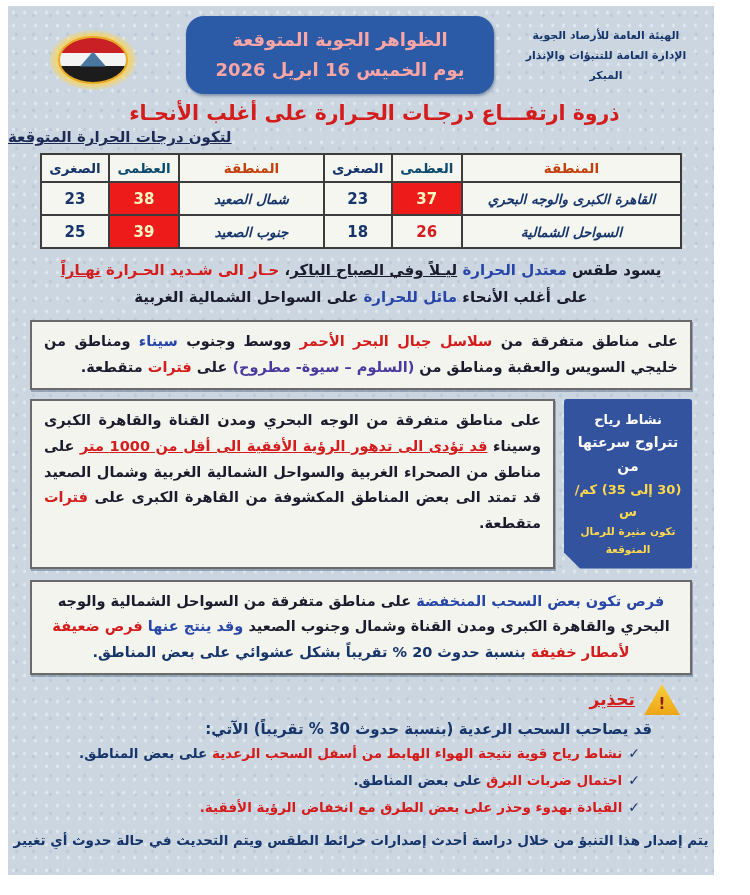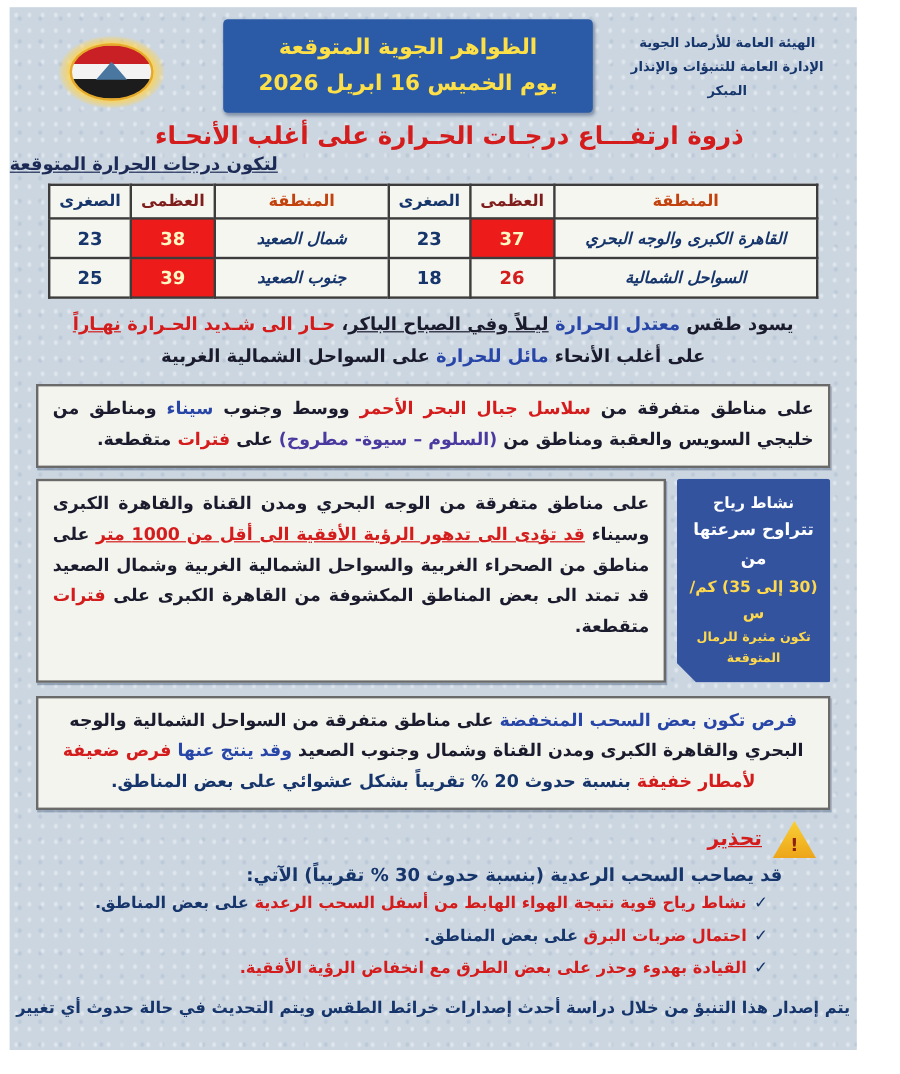--- a/index.html
+++ b/index.html
@@ -7,40 +7,40 @@
   .page{position:absolute;top:6px;left:8px;width:706px;height:869px;
     direction:rtl;overflow:hidden;
     background-color:#cbd6e1;
     background-image:
       radial-gradient(rgba(255,255,255,.38) 1px, transparent 2.2px),
       radial-gradient(rgba(110,135,170,.16) 1px, transparent 2.2px);
     background-size:11px 13px,17px 19px;}
   
   .header{display:flex;justify-content:space-between;align-items:flex-start;padding:10px 14px 0 10px;}
   .org{width:188px;text-align:center;color:#16356b;font-size:11px;line-height:1.8;padding-top:10px;}
-  .title-box{width:296px;background:#2b5aa7;color:#fde047;border-radius:4px;text-align:center;
+  .title-box{width:296px;background:#2b5aa7;color:#fca5a5;border-radius:18px;text-align:center;
     padding:9px 6px 10px;font-size:18px;line-height:1.65;box-shadow:1px 2px 3px rgba(40,60,100,.45);}
   .logo-wrap{width:150px;display:flex;justify-content:center;padding-top:14px;}
   .logo-halo{width:88px;height:60px;border-radius:50%;display:flex;align-items:center;justify-content:center;
     background:radial-gradient(ellipse at center,#ffd24a 52%,rgba(255,210,74,0) 74%);}
   .logo-oval{width:66px;height:44px;border-radius:50%;overflow:hidden;position:relative;border:2px solid #e5a92b;
     background:linear-gradient(to bottom,#c92026 0 34%,#f3f3f3 34% 64%,#1c1c1c 64% 100%);}
   .logo-mtn{position:absolute;left:50%;top:47%;transform:translate(-50%,-50%);
     width:0;height:0;border-left:13px solid transparent;border-right:13px solid transparent;
     border-bottom:15px solid #49779f;}
   
   .headline{text-align:center;color:#d41c1c;font-size:20.5px;margin-top:7px;margin-left:27px;}
   .subhead{text-align:left;color:#1c2a55;font-size:15px;margin-top:3px;}
   .subhead span{text-decoration:underline;}
   
   table{width:642px;margin:7px auto 0;border-collapse:collapse;background:#f6f6f0;}
   th,td{border:2px solid #3c3c3c;text-align:center;padding:2px 3px;}
   th{font-size:13.5px;height:22px;}
   td{font-size:14px;height:27px;}
-  .h-region{color:#c2410c;} .h-max{color:#7f1d1d;} .h-min{color:#16356b;}
+  .h-region{color:#c2410c;} .h-max{color:#0c4a6e;} .h-min{color:#16356b;}
   td.region{color:#16356b;font-size:13.5px;font-style:italic;}
   td.num{font-size:15px;}
   td.hl{background:#ee1b1b;color:#fef9c3;}
   td.red-text{color:#d41c1c;}
   td.min-text{color:#16356b;}
   
   .summary{text-align:center;font-size:15px;line-height:1.8;margin:8px 26px 0;color:#1b1b2e;}
   .c-dark{color:#1b1b2e;} .c-blue{color:#2746a8;} .c-red{color:#d41c1c;}
   .c-navy{color:#16356b;} .c-purple{color:#4a3aa0;}
   .u{text-decoration:underline;}

